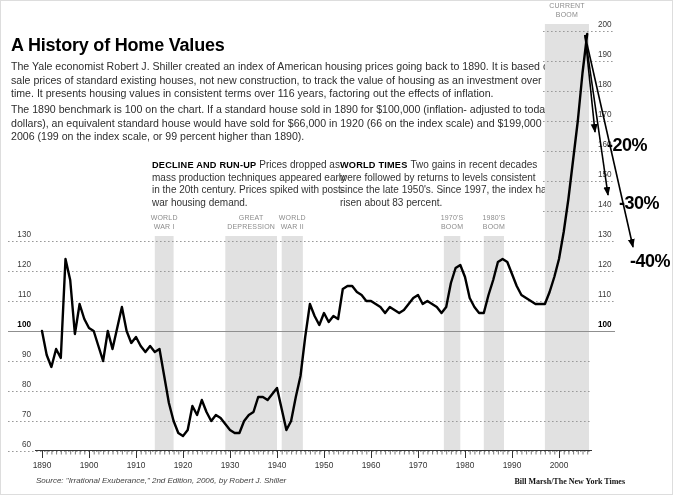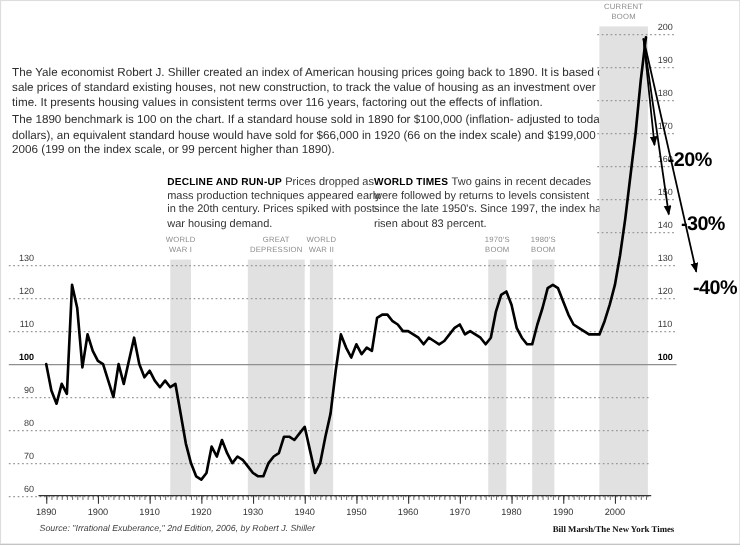--- a/index.html
+++ b/index.html
@@ -9,34 +9,35 @@
   .title{position:absolute;left:10px;top:34px;margin:0;font-size:18px;
          font-weight:bold;color:#000;letter-spacing:-0.2px;}
   .intro{position:absolute;left:10px;width:552px;margin:0;font-size:10.6px;
          line-height:13.6px;color:#2d2d2d;}
   #p1{top:59px;} #p2{top:102px;}
   .note{position:absolute;font-size:10px;line-height:12.6px;color:#333;}
   .note .kicker{font-weight:bold;font-size:9.2px;color:#000;letter-spacing:.2px;margin-right:3px;}
   #decline{left:151px;top:158px;width:201px;}
   #boom{left:339px;top:158px;width:218px;}
   .source{position:absolute;left:35px;top:475px;font-size:8px;font-style:italic;color:#3f3f3f;}
-  .credit{position:absolute;left:412px;top:476px;width:200px;text-align:right;font-size:8px;
+  .credit{position:absolute;left:424px;top:476px;width:200px;text-align:right;font-size:8px;
           font-weight:bold;font-family:"Liberation Serif",serif;color:#111;}
   #chart{position:absolute;left:0;top:0;}
   #chart text{font-family:"Liberation Sans",sans-serif;}
   .ylab{font-size:8.2px;fill:#3a3a3a;}
   .bold{font-weight:bold;fill:#000;}
   .xlab{font-size:8.4px;fill:#333;}
   .bandlab{font-size:7px;fill:#8c8c8c;letter-spacing:.2px;}
   .pct{font-size:18px;font-weight:bold;fill:#000;letter-spacing:-0.5px;}
 </style>
 </head>
 <body>
 
 <div class="page">
+  <h1 class="title">A History of Home Values</h1>
   <p class="intro" id="p1">The Yale economist Robert J. Shiller created an index of American housing prices going back to 1890. It is based on sale prices of standard existing houses, not new construction, to track the value of housing as an investment over time. It presents housing values in consistent terms over 116 years, factoring out the effects of inflation.</p>
   <p class="intro" id="p2">The 1890 benchmark is 100 on the chart. If a standard house sold in 1890 for $100,000 (inflation- adjusted to today's dollars), an equivalent standard house would have sold for $66,000 in 1920 (66 on the index scale) and $199,000 in 2006 (199 on the index scale, or 99 percent higher than 1890).</p>
 
   <div class="note" id="decline">
     <span class="kicker">DECLINE AND RUN-UP</span><span>Prices dropped as mass production techniques appeared early in the 20th century. Prices spiked with post-war housing demand.</span>
   </div>
   <div class="note" id="boom">
     <span class="kicker">WORLD TIMES</span><span>Two gains in recent decades were followed by returns to levels consistent since the late 1950's. Since 1997, the index has risen about 83 percent.</span>
   </div>
 

